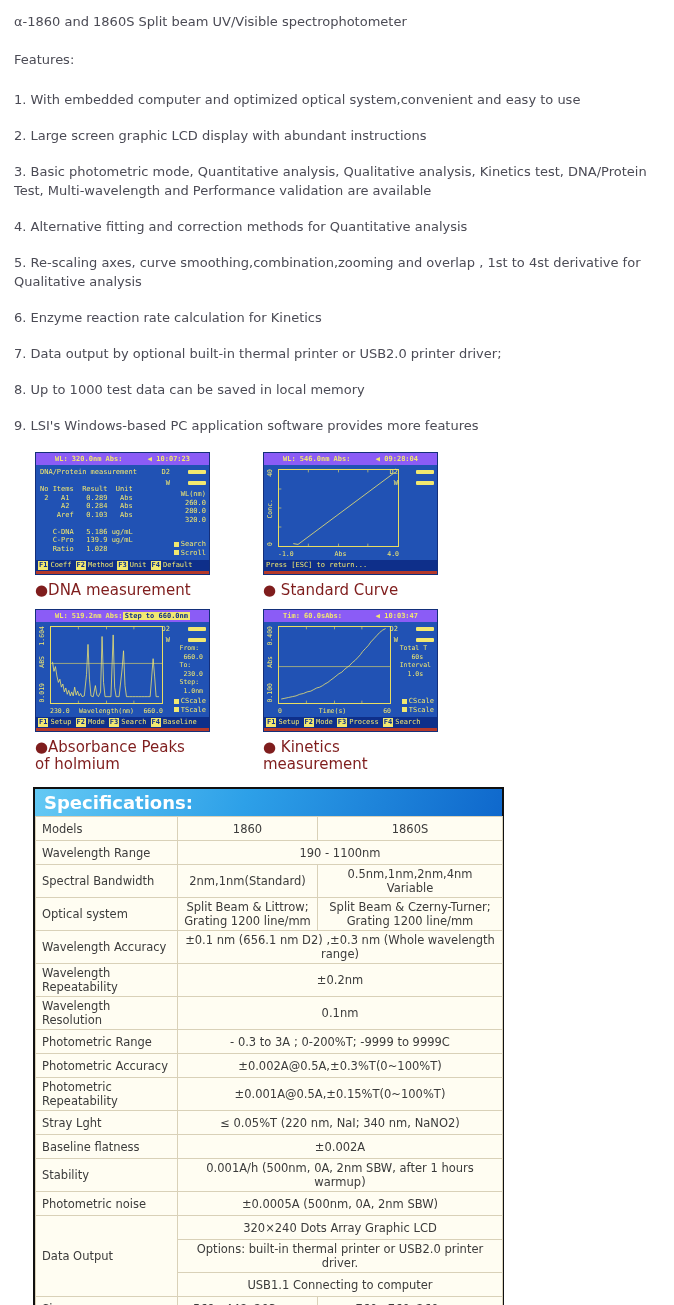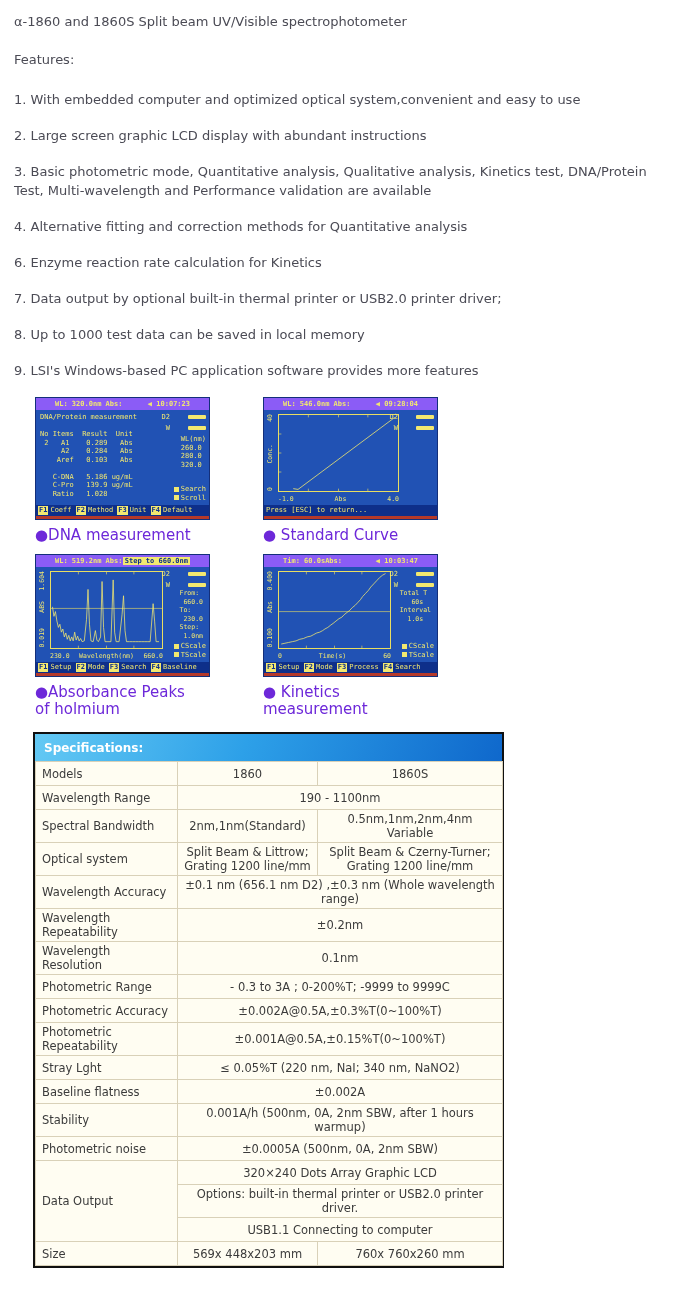--- a/index.html
+++ b/index.html
@@ -17,64 +17,65 @@
   .screen { width:175px; height:123px; box-sizing:border-box; background:#2152b4; border:1px solid #132f7a;
             display:flex; flex-direction:column; overflow:hidden;
             font-family:"DejaVu Sans Mono","Liberation Mono",monospace; font-size:7px; line-height:8.5px; color:#f2e870; }
   .sbar { flex:0 0 12px; background:#8b5cf6; display:flex; justify-content:space-between; align-items:center; padding:0 19px; font-weight:bold; }
   .hl   { background:#f2e870; color:#0e2f8a; padding:0 2px; font-weight:bold; }
   .sbody { flex:1 1 auto; position:relative; }
   .stext { position:absolute; left:4px; top:3px; margin:0; white-space:pre; font:inherit; }
   .lamps { position:absolute; right:3px; top:3px; display:flex; flex-direction:column; gap:2px; }
   .lamp  { display:flex; align-items:center; gap:18px; justify-content:flex-end; }
   .lamp i { display:block; width:18px; height:4px; background:#f2e870; border-radius:1px; }
-  .wl    { position:absolute; right:3px; top:25px; margin:0; white-space:pre; font:inherit; text-align:left; }
+  .wl    { position:absolute; right:3px; top:25px; margin:0; white-space:pre; font:inherit; text-align:right; }
   .skeys { position:absolute; right:3px; bottom:3px; }
   .sk    { display:flex; align-items:center; gap:2px; justify-content:flex-end; }
   .sk i  { display:inline-block; width:5px; height:5px; background:#f2e870; }
   .sfn   { flex:0 0 11px; background:#0e2f8a; display:flex; align-items:center; padding:0 2px; gap:2px; white-space:nowrap; overflow:hidden; }
   .fk    { background:#f2e870; color:#0e2f8a; font-weight:bold; padding:0 1px; }
   .fl    { margin-right:2px; }
   .sred  { flex:0 0 3px; background:#b5392a; }
 
   .chartbox { position:absolute; left:14px; top:4px; right:46px; bottom:13px; border:1px solid #e9de62; }
   .c2 .chartbox { right:38px; }
   .chartbox svg { width:100%; height:100%; display:block; }
   .chartbox polyline { stroke:#f2e870; stroke-width:1; fill:none; }
   .chartbox line.tick { stroke:#e9de62; stroke-width:0.8; }
   .chartbox line.cursor { stroke:#e9de62; stroke-width:0.8; }
   .xlab { position:absolute; left:14px; right:46px; bottom:2px; display:flex; justify-content:space-between; font-size:6.5px; }
   .c2 .xlab { right:38px; }
   .yv   { position:absolute; left:2px; writing-mode:vertical-lr; transform:rotate(180deg); font-size:6.5px; }
   .yv.top { top:4px; } .yv.mid { top:34px; } .yv.bot { bottom:14px; }
   .sideinfo { position:absolute; right:2px; top:18px; margin:4px; white-space:pre; font-size:6.5px; }
 
-  .caption { margin-top:7px; font-size:15px; line-height:17px; color:#6d28d9; white-space:pre-line; }
+  .caption { margin-top:7px; font-size:15px; line-height:17px; color:#7f1d1d; white-space:pre-line; }
 
   
   .specwrap { width:467px; margin:14px 0 0 33px; border:2px solid #101010; box-sizing:content-box; }
   .spechead { height:27px; background:linear-gradient(110deg,#64c9f4 0%,#2da0e8 45%,#0f68cc 100%);
-              display:flex; align-items:center; color:#ffffff; font-weight:bold; font-size:12px; padding-left:9px; box-sizing:border-box; }
+              display:flex; align-items:center; color:#ffffff; font-weight:bold; font-size:18px; padding-left:9px; box-sizing:border-box; }
   table.spec { border-collapse:collapse; width:100%; table-layout:fixed; font-size:11.5px; color:#3b3b3b; }
   table.spec td { border:1px solid #d9d1b8; background:#fffdf2; padding:2px 6px; height:19px; vertical-align:middle; }
   td.lbl { text-align:left; }
   td.val { text-align:center; white-space:pre-line; }
 </style>
 </head>
 <body>
 
 <div class="page">
 
   <div class="textblock">
     <p class="title">α-1860 and 1860S Split beam UV/Visible spectrophotometer</p>
     <p class="fhead">Features:</p>
     <p class="feat">1. With embedded computer and optimized optical system,convenient and easy to use</p>
     <p class="feat">2. Large screen graphic LCD display with abundant instructions</p>
     <p class="feat">3. Basic photometric mode, Quantitative analysis, Qualitative analysis, Kinetics test, DNA/Protein Test,  Multi-wavelength and Performance validation are available</p>
     <p class="feat">4. Alternative fitting and correction methods for Quantitative analysis</p>
+    <p class="feat">5. Re-scaling axes, curve smoothing,combination,zooming and overlap , 1st to 4st derivative for Qualitative analysis</p>
     <p class="feat">6. Enzyme reaction rate calculation for Kinetics</p>
     <p class="feat">7. Data output by optional built-in thermal printer or USB2.0 printer driver;</p>
     <p class="feat">8. Up to 1000 test data can be saved in local memory</p>
     <p class="feat">9. LSI's Windows-based PC application software provides more features</p>
   </div>
 
   <div class="screens">
 
     <div class="cell">
       <div class="screen">

